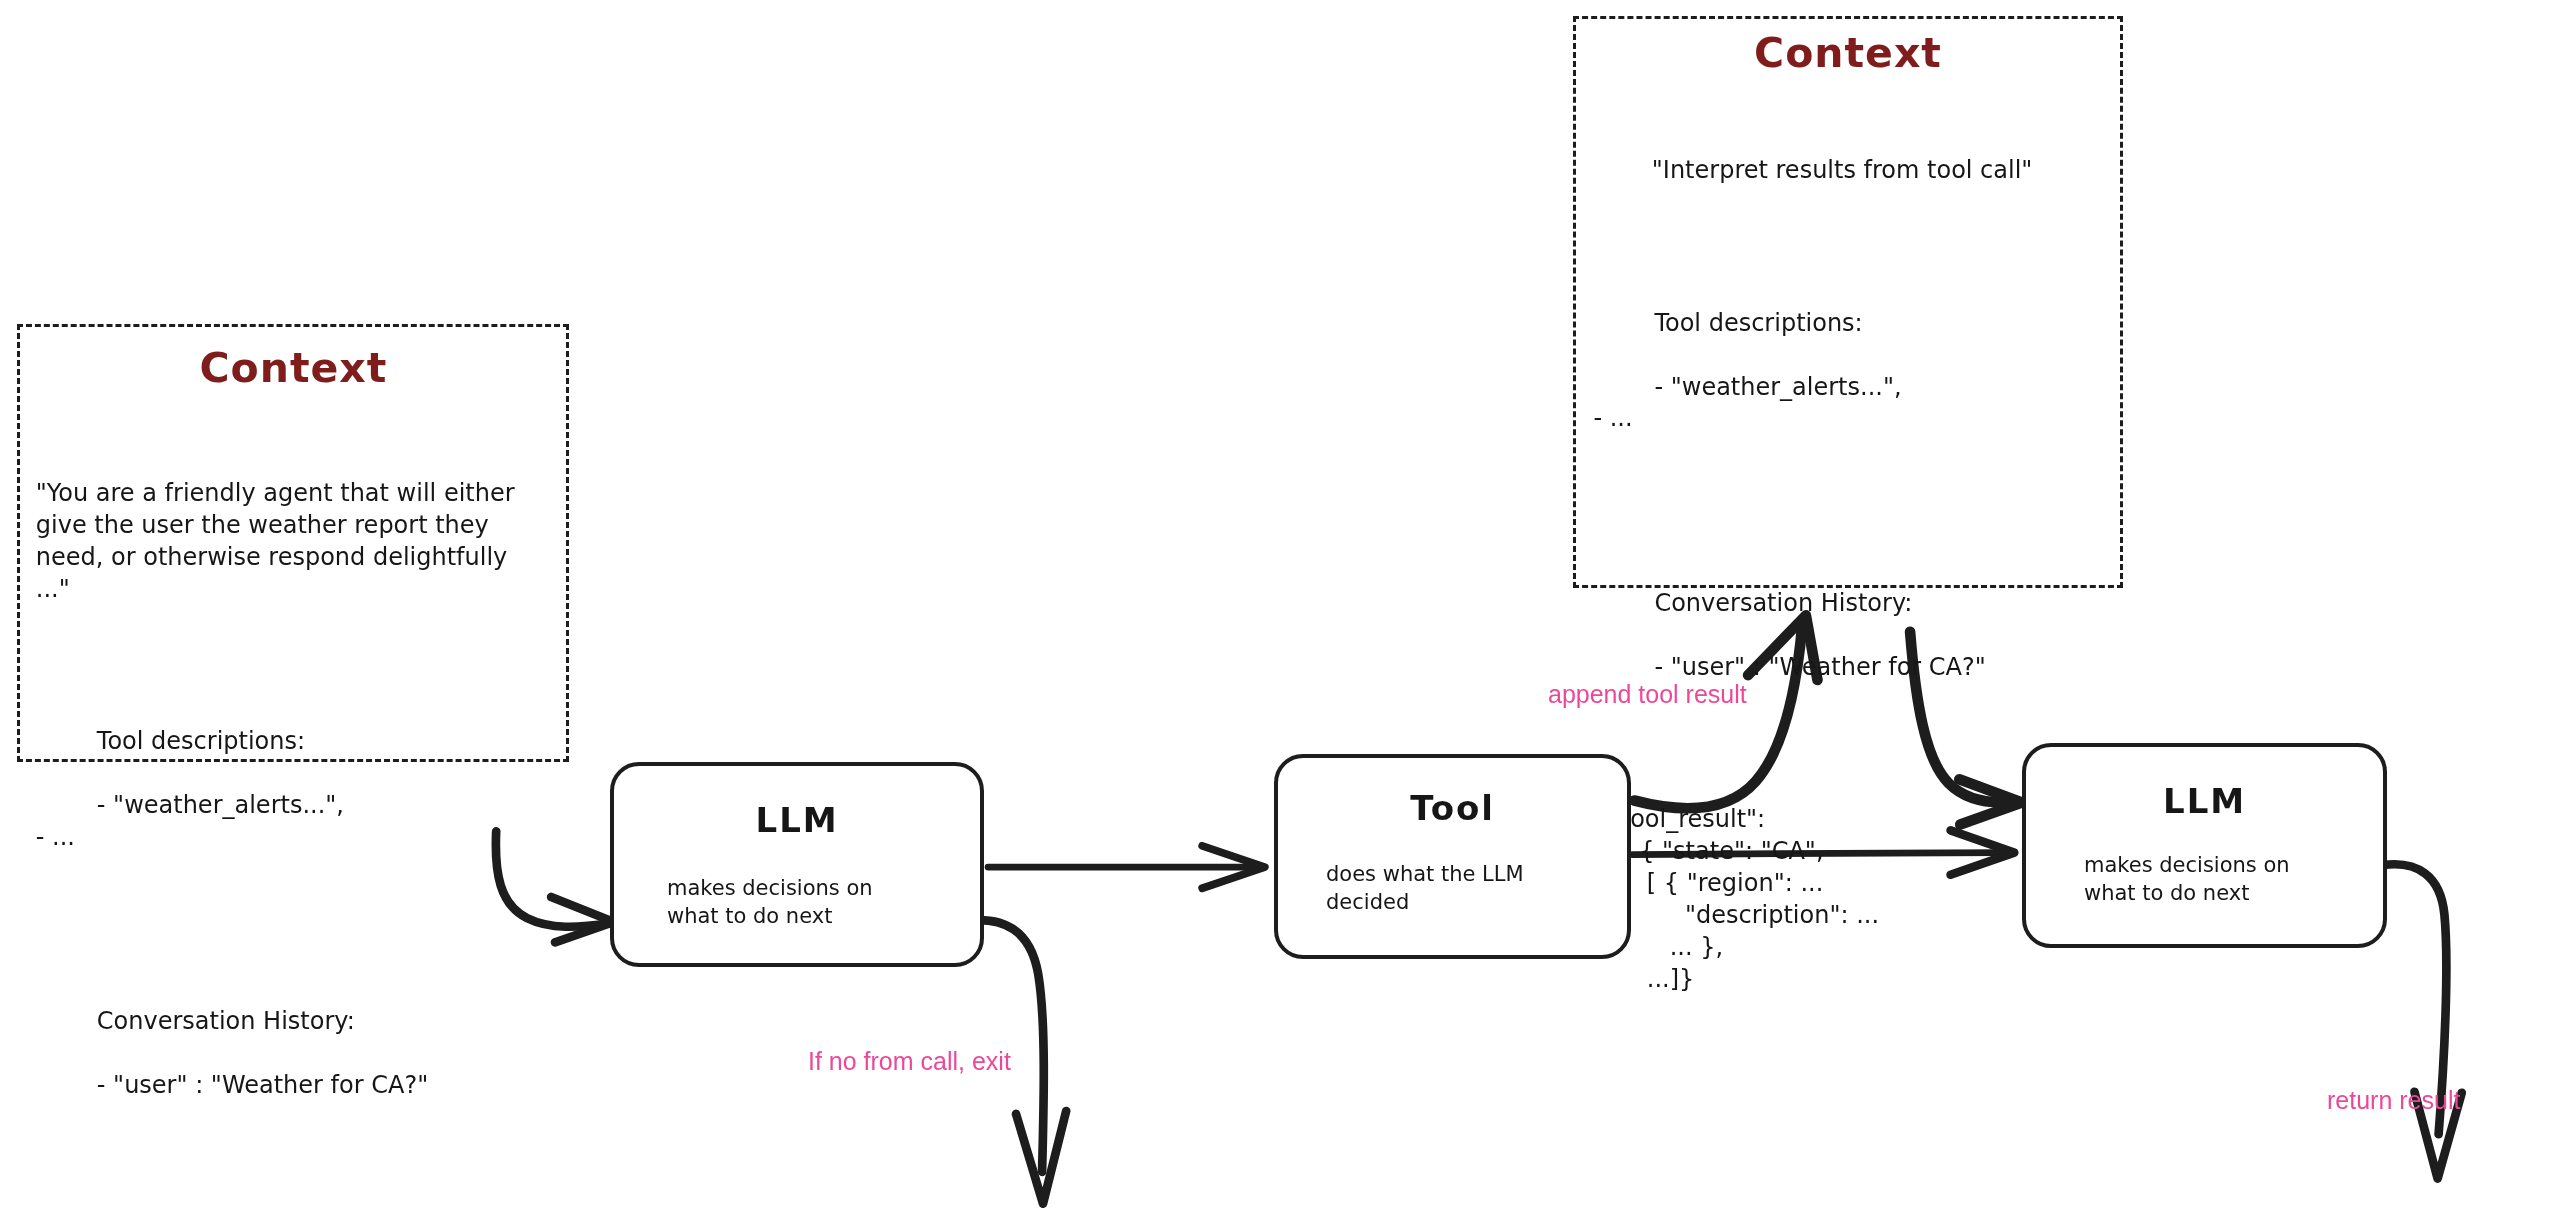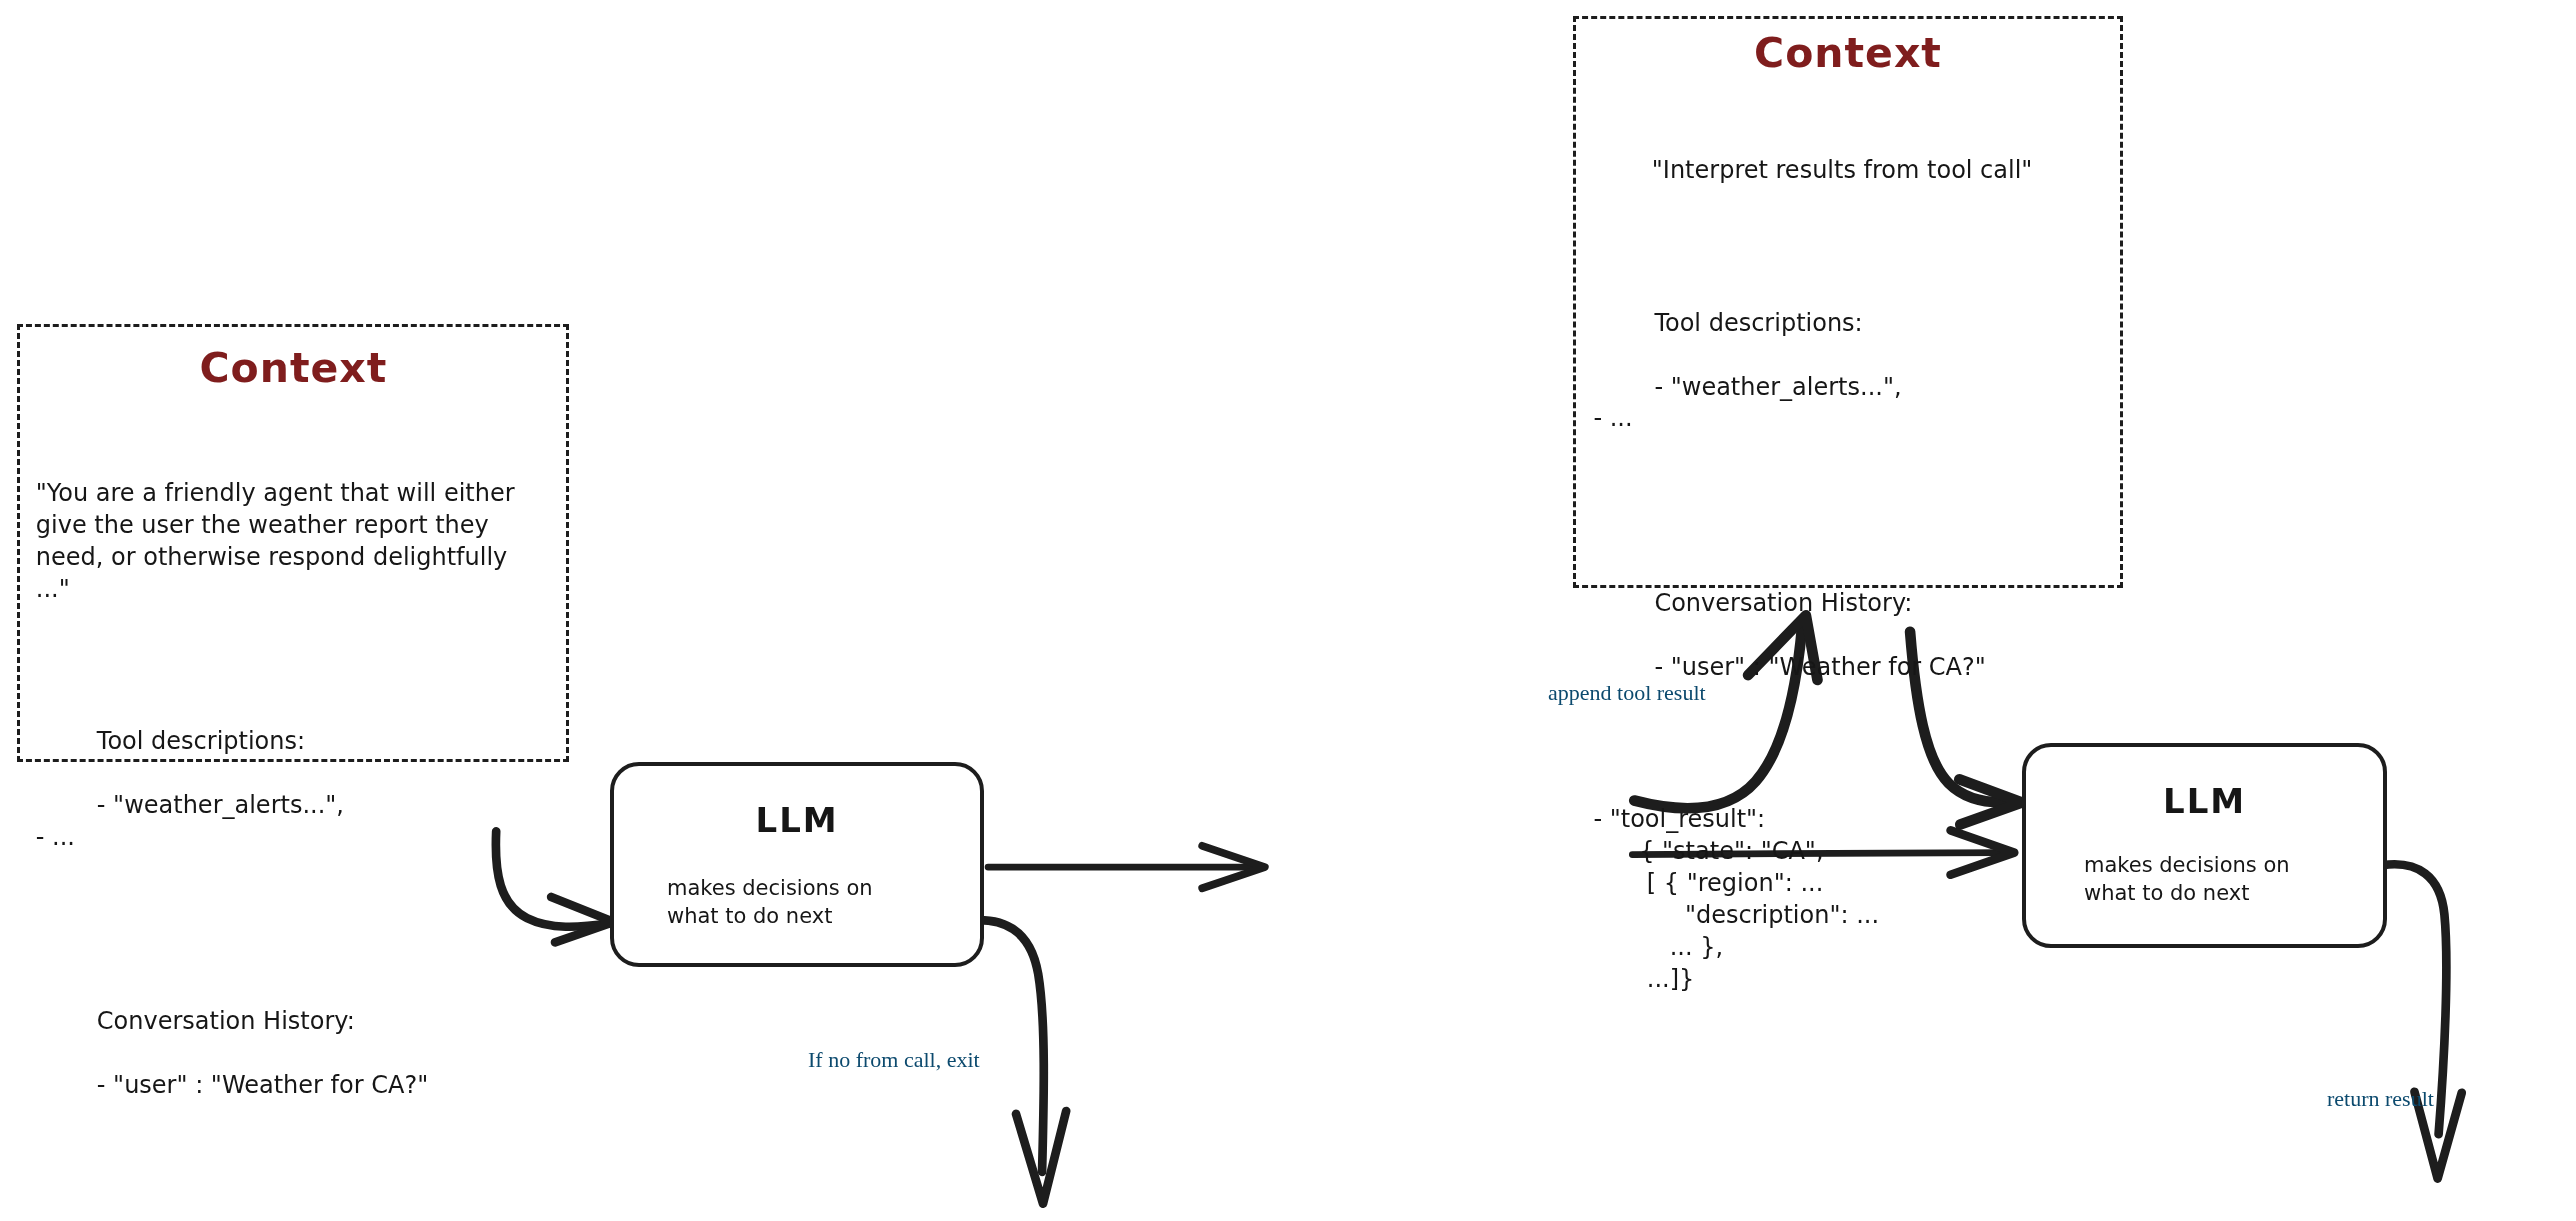--- a/index.html
+++ b/index.html
@@ -126,23 +126,23 @@
   #node-tool .node-title { margin-top: 33px; }
   #node-tool .node-sub   { margin: 35px 0 0 48px; }
 
   #node-llm-2 { left: 2022px; top: 743px; width: 365px; height: 205px; }
   #node-llm-2 .node-title { margin-top: 37px; }
   #node-llm-2 .node-sub   { margin: 33px 0 0 58px; }
 
   
   .edge-label {
     position: absolute;
-    font-family: Liberation Serif, serif;
-    font-size: 22px;
-    color: #0c4a6e;
+    font-family: Liberation Sans, sans-serif;
+    font-size: 25px;
+    color: #ec4899;
     white-space: nowrap;
     line-height: 1;
   }
   #label-append  { left: 1548px; top: 682px; }
   #label-no-tool { left: 808px;  top: 1049px; }
   #label-return  { left: 2327px; top: 1088px; }
 </style>
 </head>
 <body>
 
@@ -223,20 +223,25 @@
        ...]}</div>
     </div>
   </div>
 
   <div class="node" id="node-llm-1">
     <div class="node-title">LLM</div>
     <div class="node-sub">makes decisions on
 what to do next</div>
   </div>
 
+  <div class="node" id="node-tool">
+    <div class="node-title">Tool</div>
+    <div class="node-sub">does what the LLM
+decided</div>
+  </div>
 
   <div class="node" id="node-llm-2">
     <div class="node-title">LLM</div>
     <div class="node-sub">makes decisions on
 what to do next</div>
   </div>
 
   <div class="edge-label" id="label-append">append tool result</div>
 
   <div class="edge-label" id="label-no-tool">If no from call, exit</div>

